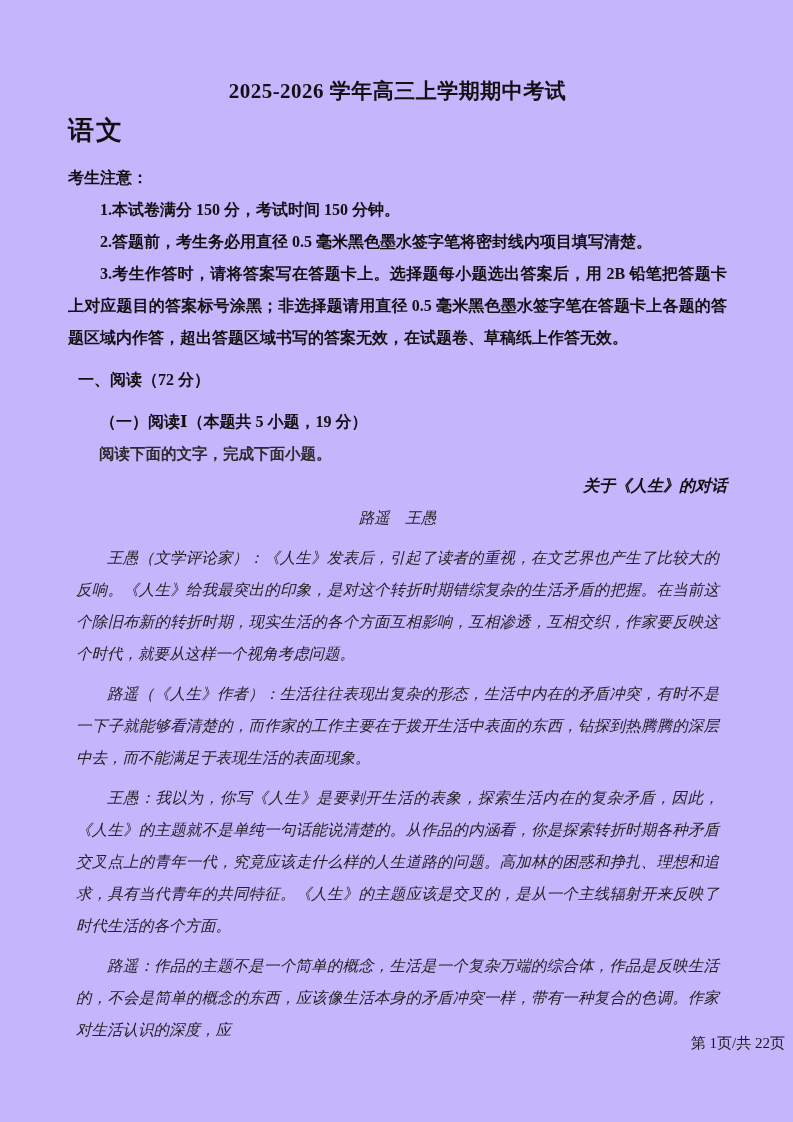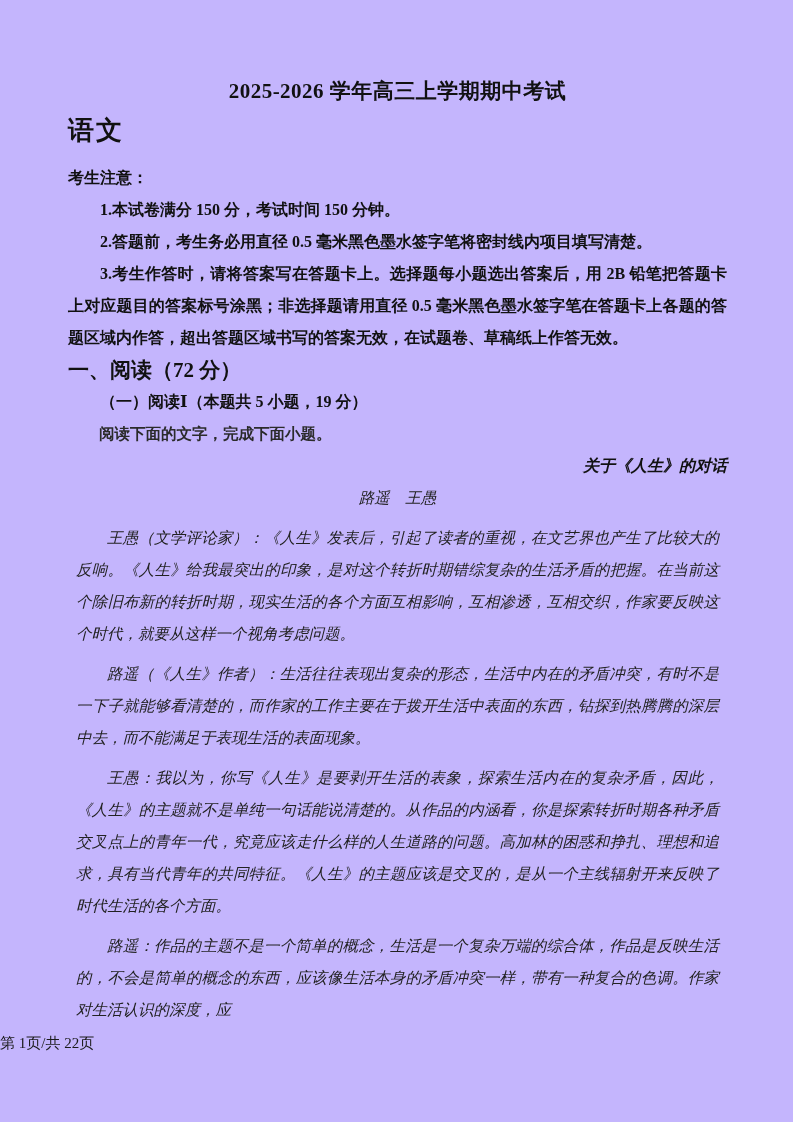--- a/index.html
+++ b/index.html
@@ -45,22 +45,22 @@
   .notice-item {
     margin: 0;
     font-size: 16px;
     line-height: 32px;
     font-weight: bold;
     text-indent: 2em;
     text-align: justify;
     text-justify: inter-ideograph;
   }
   .section-heading {
-    margin: 0;
-    font-size: 21px;
+    margin: 10px;
+    font-size: 16px;
     line-height: 32px;
     font-weight: bold;
   }
   .sub-heading {
     margin: 0;
     font-size: 16px;
     line-height: 32px;
     font-weight: bold;
     text-indent: 2em;
   }
@@ -94,25 +94,25 @@
     line-height: 32px;
     font-style: italic;
     color: #222222;
     text-indent: 2em;
     text-align: justify;
     text-justify: inter-ideograph;
   }
   .page-footer {
     position: absolute;
     left: 0;
-    right: 16px;
+    right: 8px;
     bottom: 70px;
     font-size: 15px;
     line-height: 18px;
-    text-align: left;
+    text-align: right;
     color: #1a1a1a;
     font-style: normal;
   }
 </style>
 </head>
 <body>
 
 <div class="page">
   <div class="content">
 

